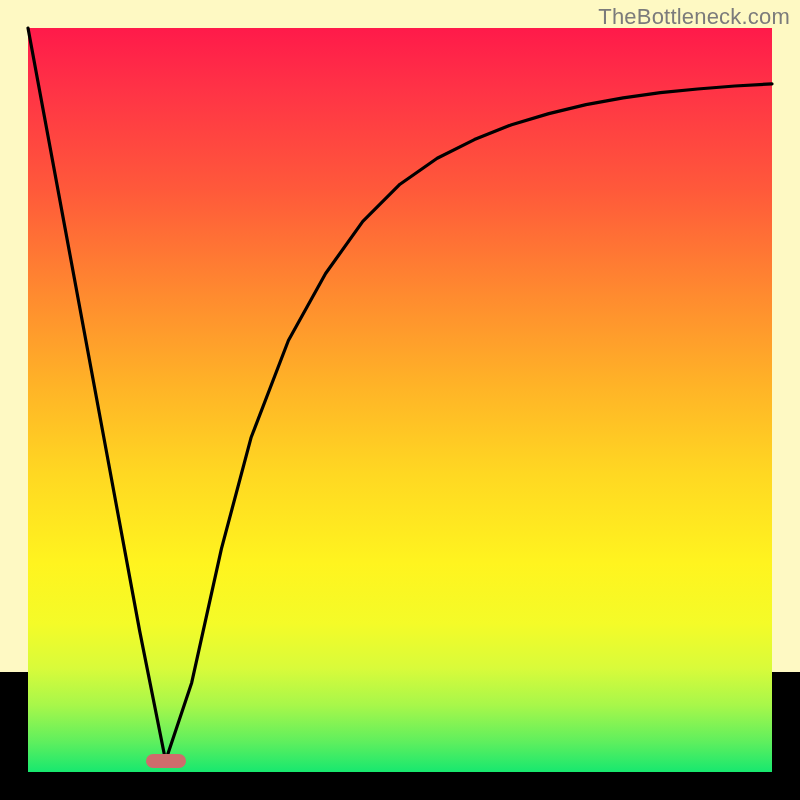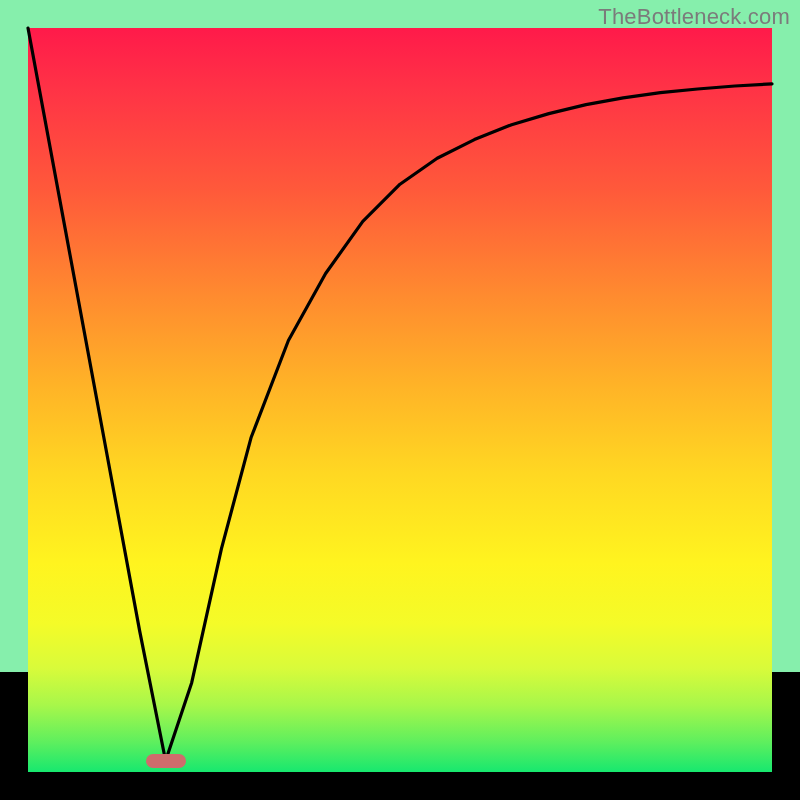--- a/index.html
+++ b/index.html
@@ -8,21 +8,21 @@
     width: 800px;
     height: 800px;
     overflow: hidden;
     background: #000;
     font-family: Arial, Helvetica, sans-serif;
   }
   .frame {
     position: relative;
     width: 800px;
     height: 672px;
-    background: #86efac;
+    background: #fef9c3;
     text-align: right;
   }
   .plot-area {
     position: absolute;
     left: 28px;
     top: 28px;
     width: 744px;
     height: 744px;
     
     background: linear-gradient(

